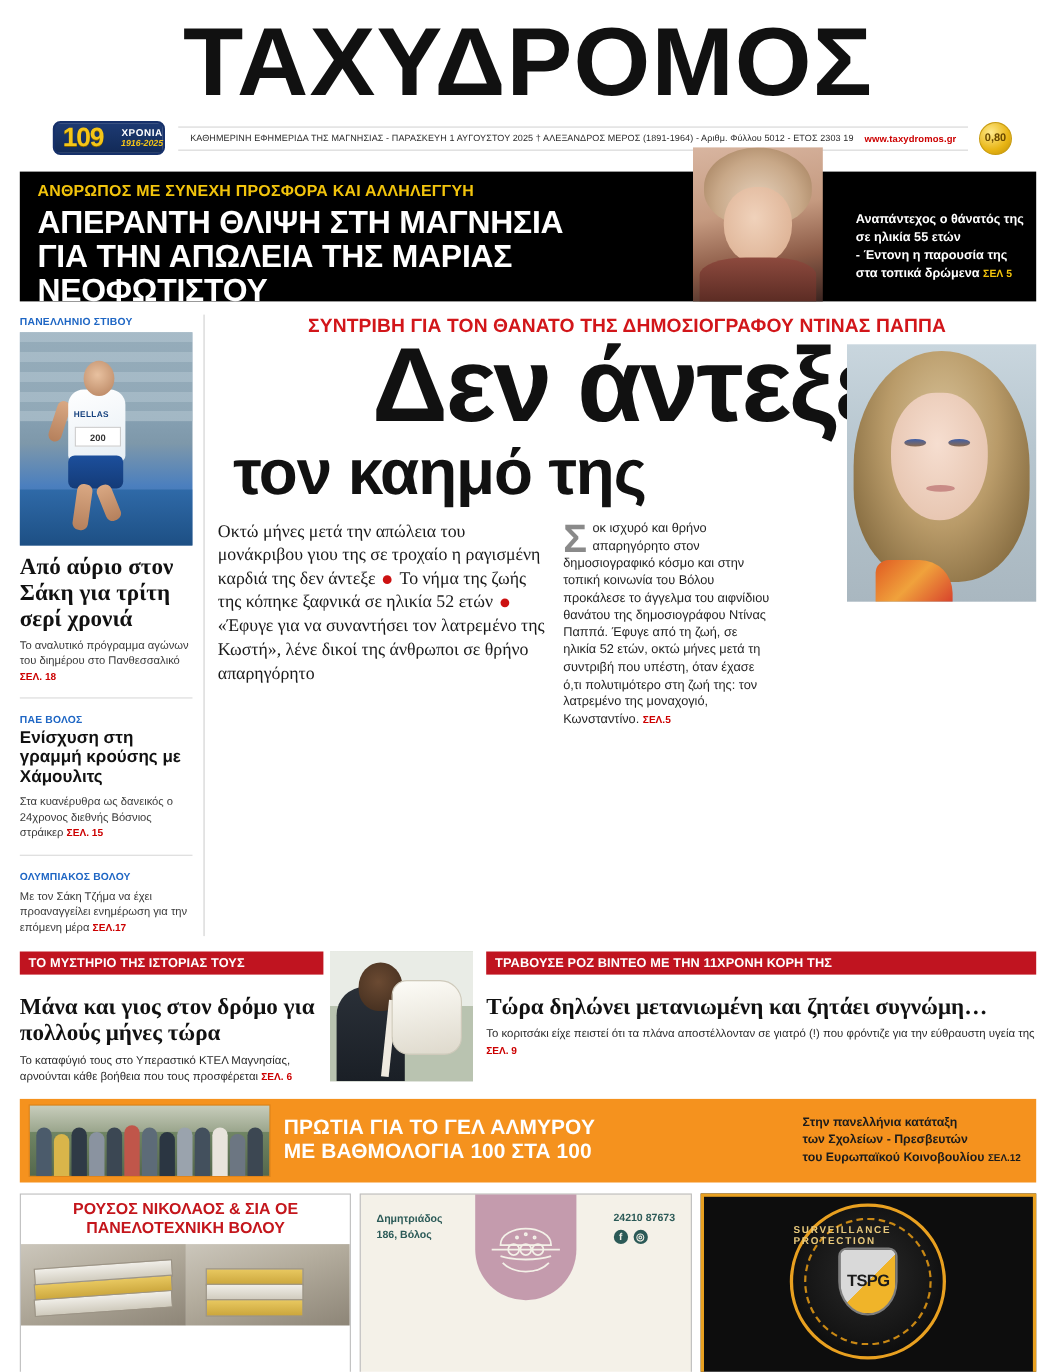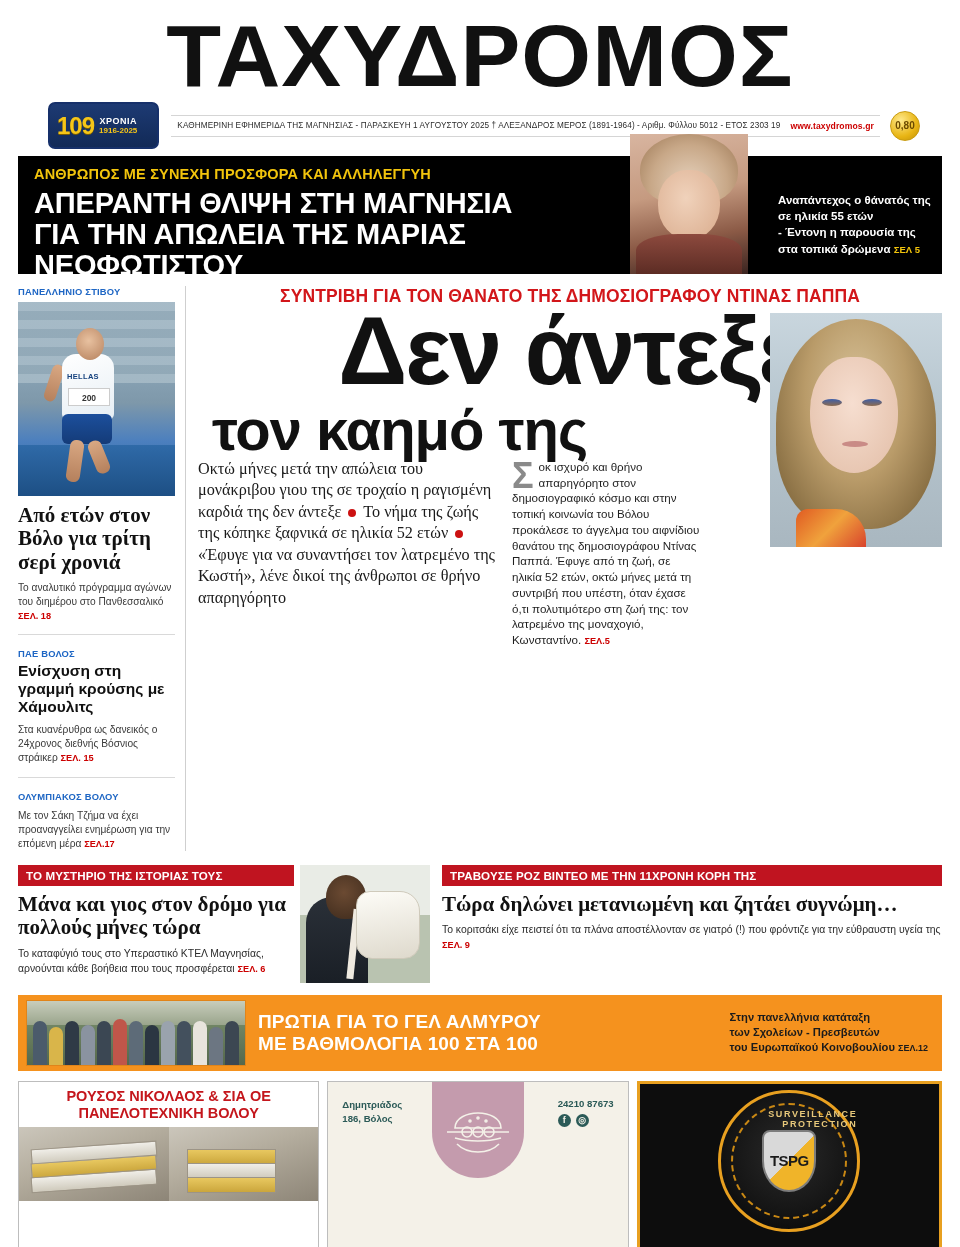--- a/index.html
+++ b/index.html
@@ -33,37 +33,37 @@
     height: 44px;
     margin-top: 6px;
     display: flex;
     align-items: center;
   }
   .anniv-badge {
     margin-left: 48px;
     background: linear-gradient(180deg,#1d3a73,#122a57);
     border: 2px solid #16306a;
     border-radius: 7px;
-    height: 47px;
+    height: 31px;
     display: flex;
     align-items: center;
-    padding: 0 20px 0 7px;
-    gap: 5px;
+    padding: 0 0 0 7px;
+    gap: 16px;
   }
   .anniv-num {
     color: #f5c518;
     font-weight: bold;
     font-size: 24px;
     line-height: 1;
     letter-spacing: -1px;
     text-shadow: 0 1px 0 #7a5d00;
   }
   .anniv-right { display:flex; flex-direction:column; align-items:center; line-height:1; }
   .anniv-word { color:#fff; font-size:9px; font-weight:bold; letter-spacing:0.5px; }
-  .anniv-years { color:#f5c518; font-size:8px; font-weight:bold; margin-top:1px; }
+  .anniv-years { color:#f5c518; font-size:8px; font-weight:bold; font-style:italic; margin-top:1px; }
 
   .infoline {
     flex: 1;
     margin: 0 10px 0 12px;
     border-top: 1px solid #d5d5d5;
     border-bottom: 1px solid #d5d5d5;
     height: 22px;
     display:flex;
     align-items:center;
     justify-content:center;
@@ -257,21 +257,21 @@
   .lead-portrait .mouth {
     position:absolute; left:72px; top:128px; width:26px; height:6px;
     background:#c98b86; border-radius:50%;
   }
   .lead-portrait .scarf {
     position:absolute; left:26px; bottom:0; width:70px; height:38px;
     background: linear-gradient(135deg,#e05a22,#f0a23c,#d8432c);
     border-radius: 12px 30px 0 0;
   }
 
-  .lead-cols { display: flex; gap: 14px; }
+  .lead-cols { display: flex; margin-top: 14px; gap: 14px; }
   .lead-col-a { flex: 0 0 300px; }
   .lead-col-b { flex: 0 0 190px; }
   .lead-body {
     font-family: "Liberation Serif", serif;
     font-size: 16.2px; line-height: 1.33; color: #1a1a1a;
   }
   .bullet-dot {
     display:inline-block; width:8px; height:8px; background:#cc1111;
     border-radius:50%; margin: 0 3px 1px 3px; vertical-align: middle;
   }
@@ -290,21 +290,21 @@
   .story-mid { flex: 0 0 142px; padding: 0 6px; }
   .story-right { flex: 1; padding-left: 6px; }
   .red-tag {
     background: #c01420; color: #fff; font-weight: bold;
     font-size: 11.6px; padding: 4px 8px 4px 8px; display: inline-block;
     letter-spacing: 0.1px;
   }
   .red-tag-full { display: block; }
   .story-h {
     font-family: "Liberation Serif", serif;
-    font-weight: bold; font-size: 21px; line-height: 1.13; color: #111; margin-top: 7px;
+    font-weight: bold; font-size: 21px; line-height: 1.13; color: #111; margin-top: 18px;
   }
   .story-sub { font-size: 10.4px; line-height: 1.38; color:#2b2b2b; margin-top: 7px; }
   .story-photo {
     width: 100%; height: 118px; position: relative; overflow: hidden;
     background: linear-gradient(160deg,#cfd6c9 0%,#b9c3b0 50%,#9aa893 100%);
   }
   .story-photo .wall {
     position:absolute; inset:0;
     background: linear-gradient(180deg,#e9ece6 0 42%, #b9c3b0 42% 100%);
   }
@@ -411,21 +411,21 @@
   }
   .ad3-shield {
     width: 54px; height: 62px;
     background: linear-gradient(135deg,#d9d9d9 0 50%, #f0b429 50% 100%);
     border-radius: 8px 8px 50% 50%;
     display:flex; align-items:center; justify-content:center;
     border: 2px solid #7d7d7d;
   }
   .ad3-shield-txt { font-size: 15px; font-weight: bold; color:#1b1b1b; letter-spacing:-0.5px; }
   .ad3-arcword-top, .ad3-arcword-bot {
-    position:absolute; left:0; right:0; text-align:right;
+    position:absolute; left:0; right:0; text-align:left;
     font-size: 9px; font-weight:bold; color:#e7c87b; letter-spacing: 1.6px;
   }
   .ad3-arcword-top { top: 16px; }
 </style>
 </head>
 <body>
 
 <div class="page">
 
   <header class="masthead">
@@ -486,21 +486,21 @@
           <div class="track"></div>
           <div class="runner-arm"></div>
           <div class="runner-torso"></div>
           <div class="runner-head"></div>
           <div class="jersey-text">HELLAS</div>
           <div class="bib">200</div>
           <div class="runner-shorts"></div>
           <div class="runner-leg1"></div>
           <div class="runner-leg2"></div>
         </div>
-        <div class="side-h">Από ετών στον Βόλο για τρίτη σερί χρονιά</div>
+        <div class="side-h">Από αύριο στον Σάκη για τρίτη σερί χρονιά</div>
         <div class="side-sub">
           <span>Το αναλυτικό πρόγραμμα αγώνων του διημέρου στο Πανθεσσαλικό</span>
           <span class="sel-red">ΣΕΛ. 18</span>
         </div>
       </div>
 
       <div class="side-rule"></div>
 
       <div class="side-block">
         <div class="side-kicker">ΠΑΕ ΒΟΛΟΣ</div>

